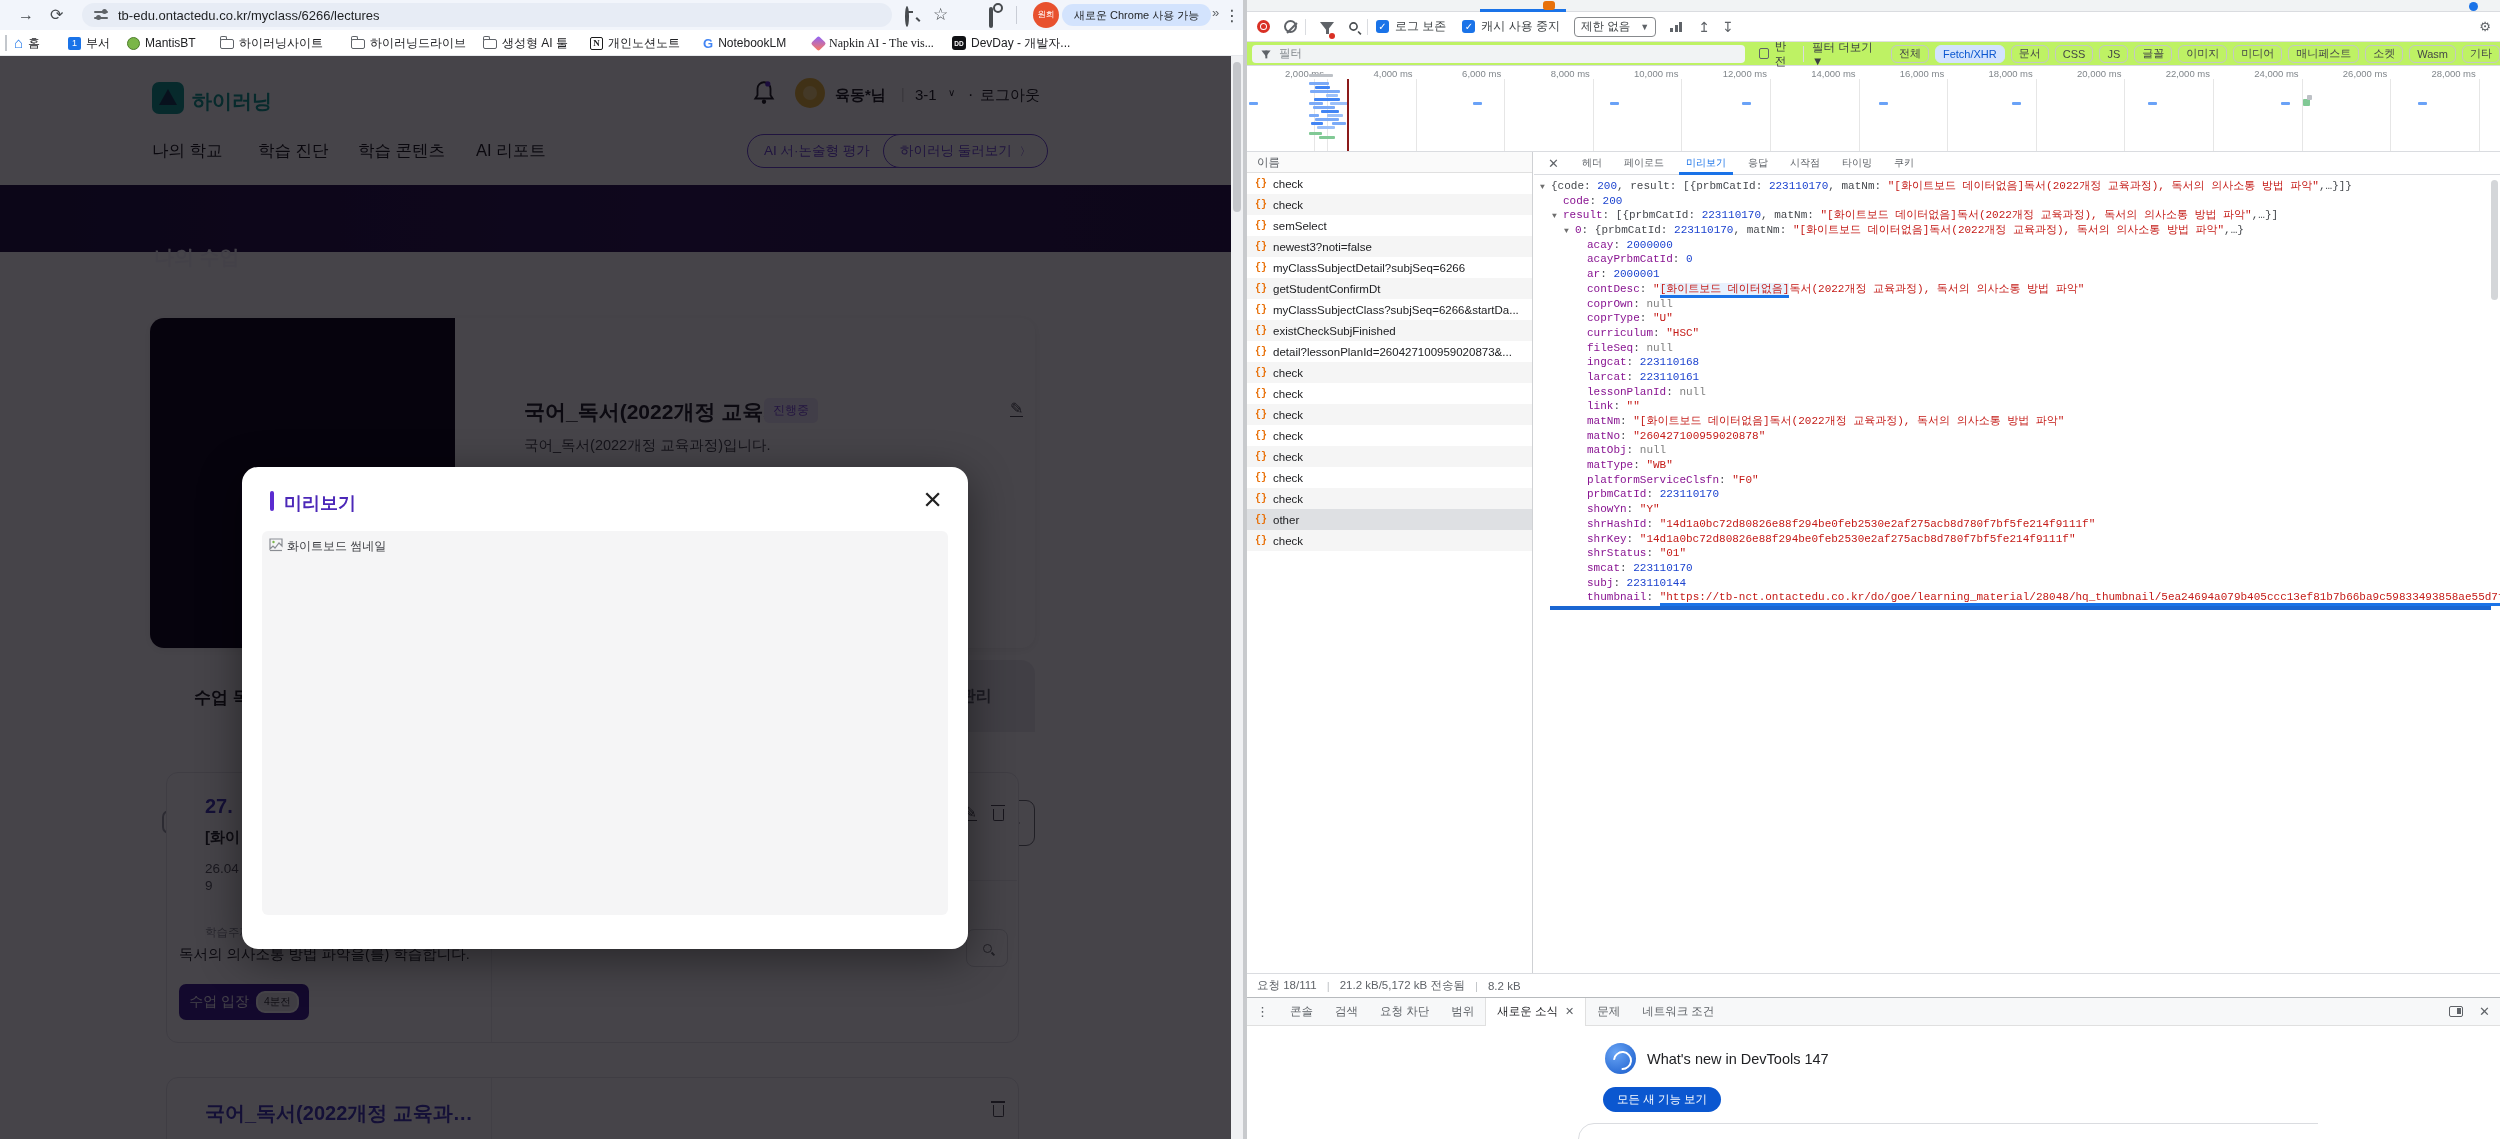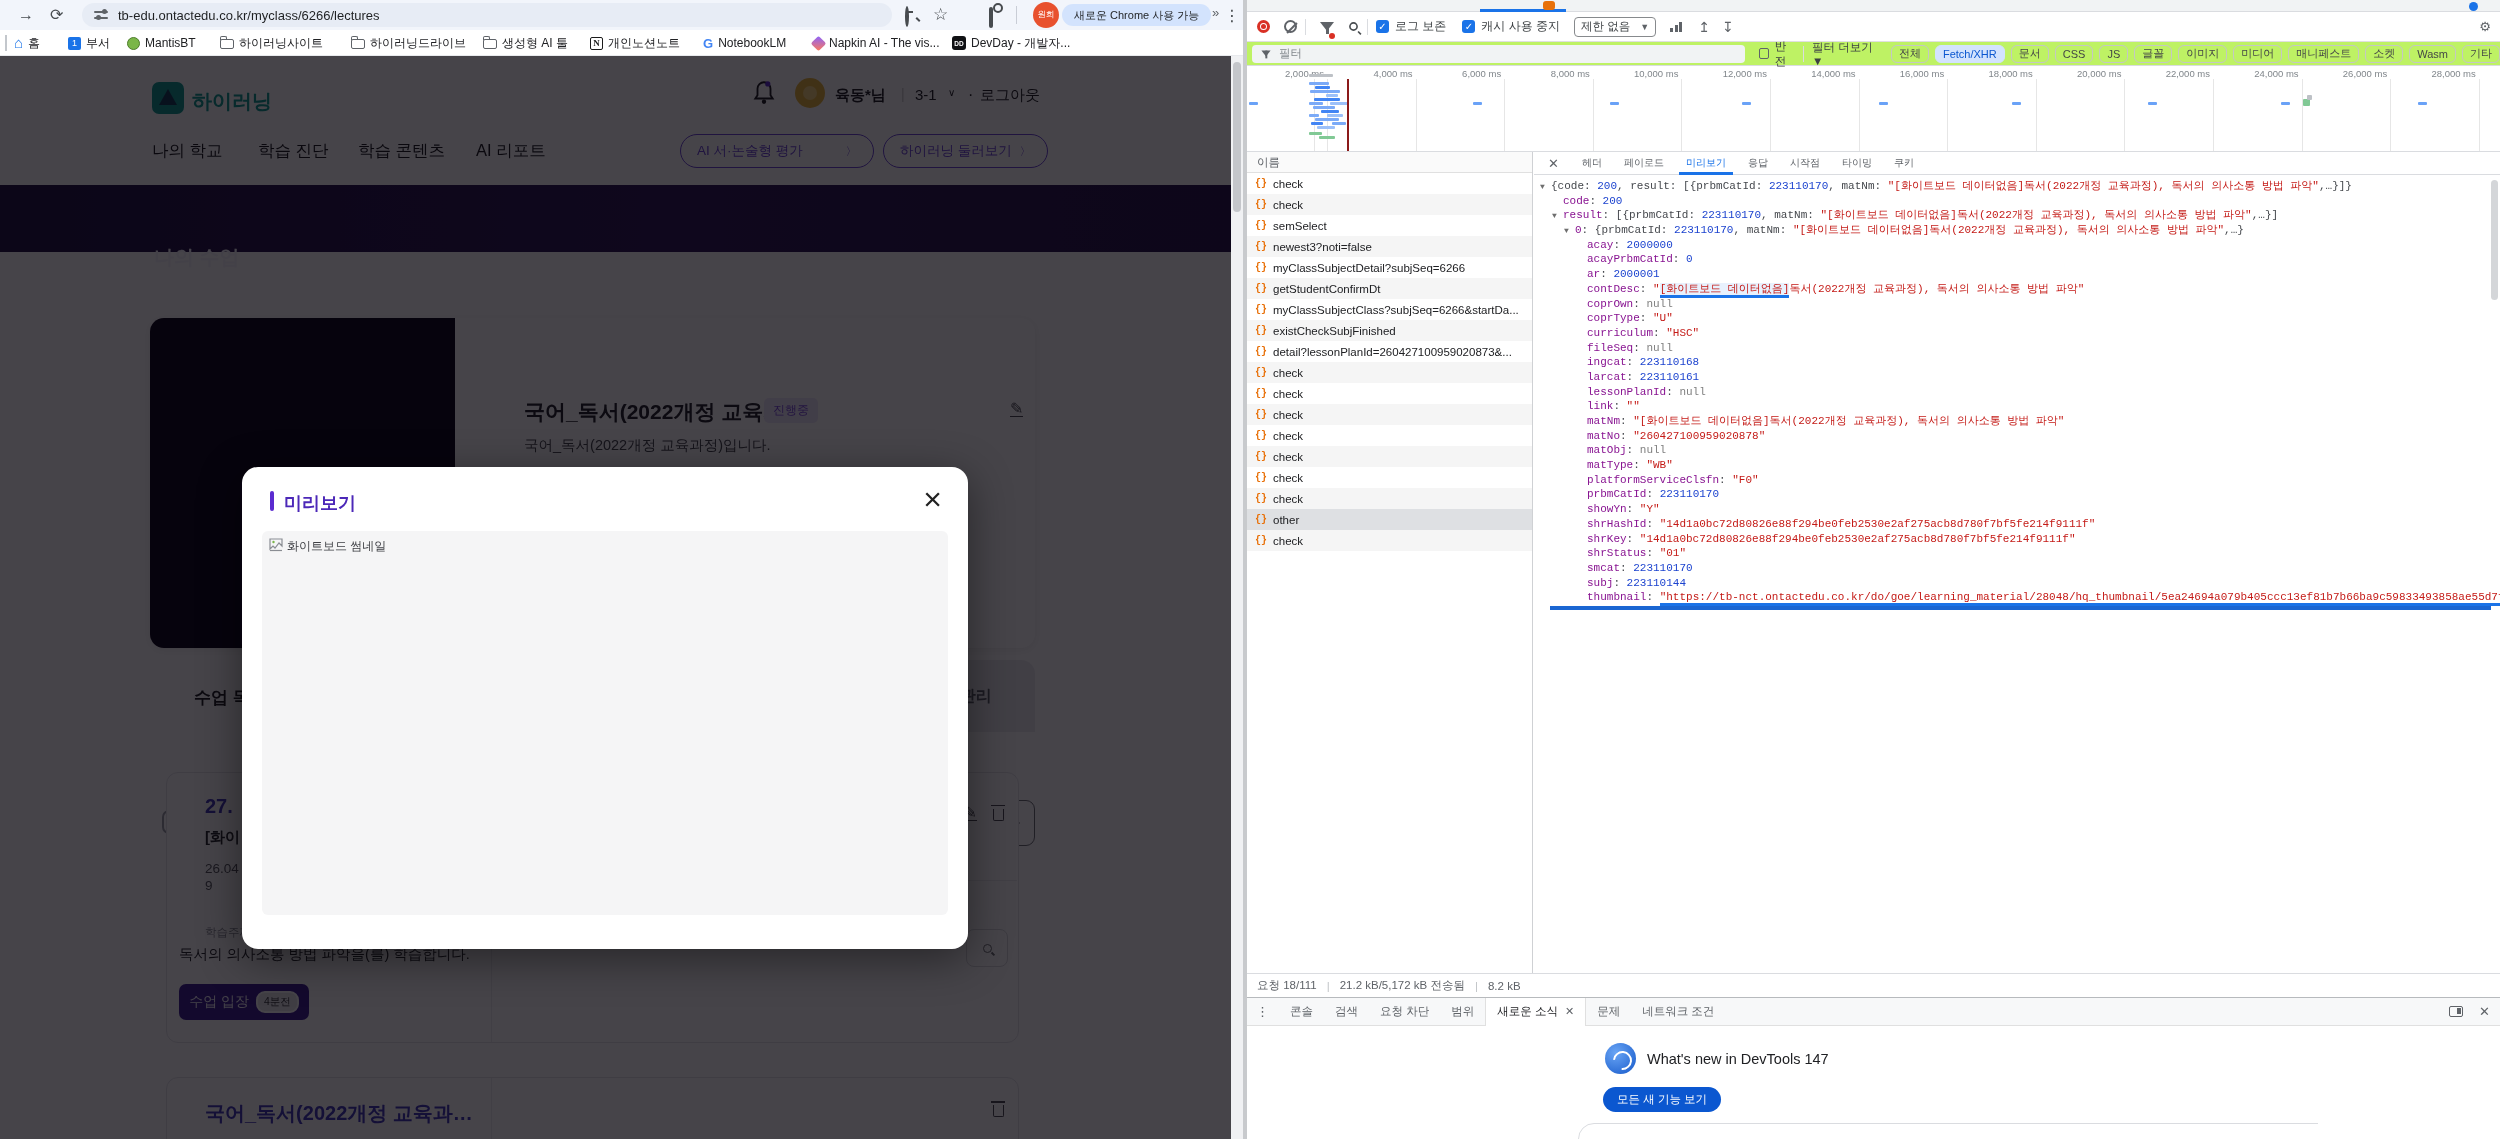--- a/index.html
+++ b/index.html
@@ -255,21 +255,21 @@
         <span>생성형 AI 툴</span>
       </div>
       <div class="bm" style="left: 590px;">
         <span class="ic-notion">N</span>
         <span>개인노션노트</span>
       </div>
       <div class="bm" style="left: 703px;">
         <span class="ic-g">G</span>
         <span>NotebookLM</span>
       </div>
-      <div class="bm" style="left: 813px;">
+      <div class="bm" style="left: 813px; font-family: Liberation Serif, serif;">
         <span class="ic-napkin"></span>
         <span>Napkin AI - The vis...</span>
       </div>
       <div class="bm" style="left: 952px;">
         <span class="ic-devday">DD</span>
         <span>DevDay - 개발자...</span>
       </div>
     </div>
   <div class="abs" id="bm-edge"></div>
   <span class="abs" id="bm-chevron">»</span>
@@ -291,21 +291,21 @@
     <span class="abs" id="hdr-class">3-1</span>
     <span class="abs" id="hdr-caret">∨</span>
     <span class="abs" id="hdr-dot">·</span>
     <span class="abs" id="hdr-logout">로그아웃</span>
     <div id="site-nav">
         <div class="site-nav-item abs" style="left: 152px;">나의 학교</div>
         <div class="site-nav-item abs" style="left: 258px;">학습 진단</div>
         <div class="site-nav-item abs" style="left: 358px;">학습 콘텐츠</div>
         <div class="site-nav-item abs" style="left: 476px;">AI 리포트</div>
       </div>
-    <div class="cta-pill" style="left:680px;gap:43px;">
+    <div class="cta-pill" style="left:747px;gap:43px;">
       <span>AI 서·논술형 평가</span>
         <span class="chv">〉</span>
     </div>
     <div class="cta-pill" style="left:883px;">
       <span>하이러닝 둘러보기</span>
         <span class="chv">〉</span>
     </div>
 
     <div id="banner">
       <div id="banner-title">나의 수업</div>

